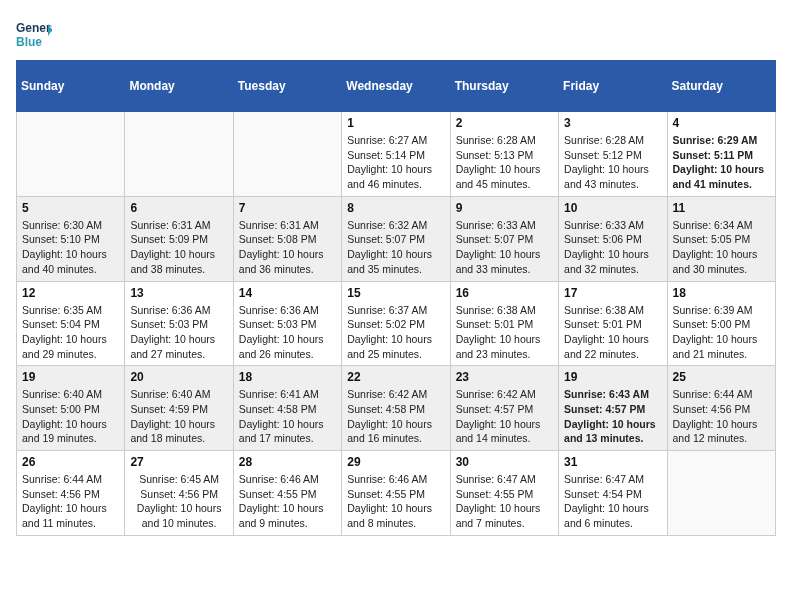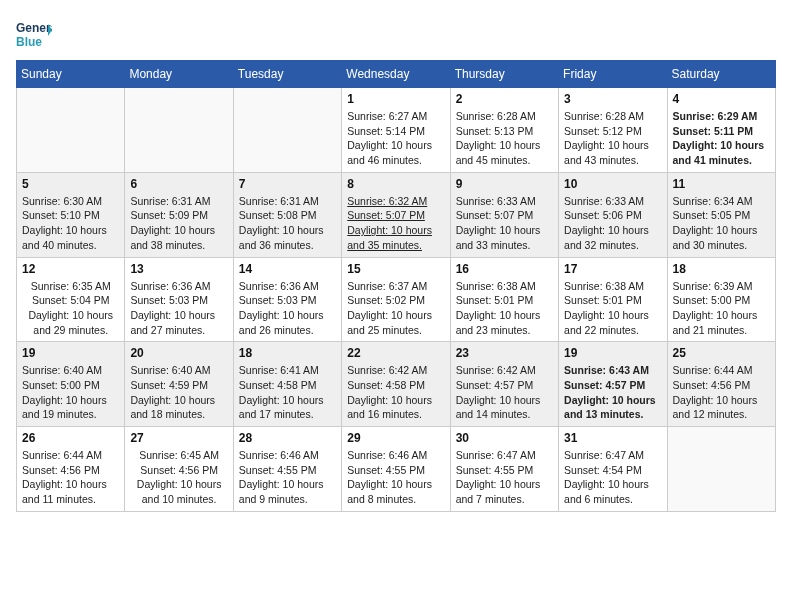--- a/index.html
+++ b/index.html
@@ -34,24 +34,24 @@
       color: #333;
     }
     .calendar {
       width: 100%;
       border-collapse: collapse;
       font-size: 11px;
     }
     .calendar th {
       background: #2b5ba8;
       color: #fff;
-      padding: 6px 4px;
+      padding: 18px 4px;
       text-align: left;
       font-size: 12px;
-      font-weight: normal;
+      font-weight: bold;
       border: 1px solid #2b5ba8;
     }
     .calendar td {
       border: 1px solid #ccc;
       vertical-align: top;
       padding: 4px 5px;
       width: calc(100% / 7);
       min-height: 80px;
       background: #fff;
     }
@@ -152,21 +152,21 @@
 Daylight: 10 hours and 38 minutes.</div>
         </td>
         <td>
           <div class="day-number">7</div>
           <div class="day-info" style="white-space: pre-line;">Sunrise: 6:31 AM
 Sunset: 5:08 PM
 Daylight: 10 hours and 36 minutes.</div>
         </td>
         <td>
           <div class="day-number">8</div>
-          <div class="day-info" style="white-space: pre-line; text-decoration: underline;">Sunrise: 6:32 AM
+          <div class="day-info" style="white-space: pre-line;">Sunrise: 6:32 AM
 Sunset: 5:07 PM
 Daylight: 10 hours and 35 minutes.</div>
         </td>
         <td>
           <div class="day-number">9</div>
           <div class="day-info" style="white-space: pre-line;">Sunrise: 6:33 AM
 Sunset: 5:07 PM
 Daylight: 10 hours and 33 minutes.</div>
         </td>
         <td>
@@ -178,21 +178,21 @@
         <td>
           <div class="day-number">11</div>
           <div class="day-info" style="white-space: pre-line;">Sunrise: 6:34 AM
 Sunset: 5:05 PM
 Daylight: 10 hours and 30 minutes.</div>
         </td>
       </tr>
       <tr>
         <td>
           <div class="day-number">12</div>
-          <div class="day-info" style="white-space: pre-line; text-align: center;">Sunrise: 6:35 AM
+          <div class="day-info" style="white-space: pre-line;">Sunrise: 6:35 AM
 Sunset: 5:04 PM
 Daylight: 10 hours and 29 minutes.</div>
         </td>
         <td>
           <div class="day-number">13</div>
           <div class="day-info" style="white-space: pre-line;">Sunrise: 6:36 AM
 Sunset: 5:03 PM
 Daylight: 10 hours and 27 minutes.</div>
         </td>
         <td>

